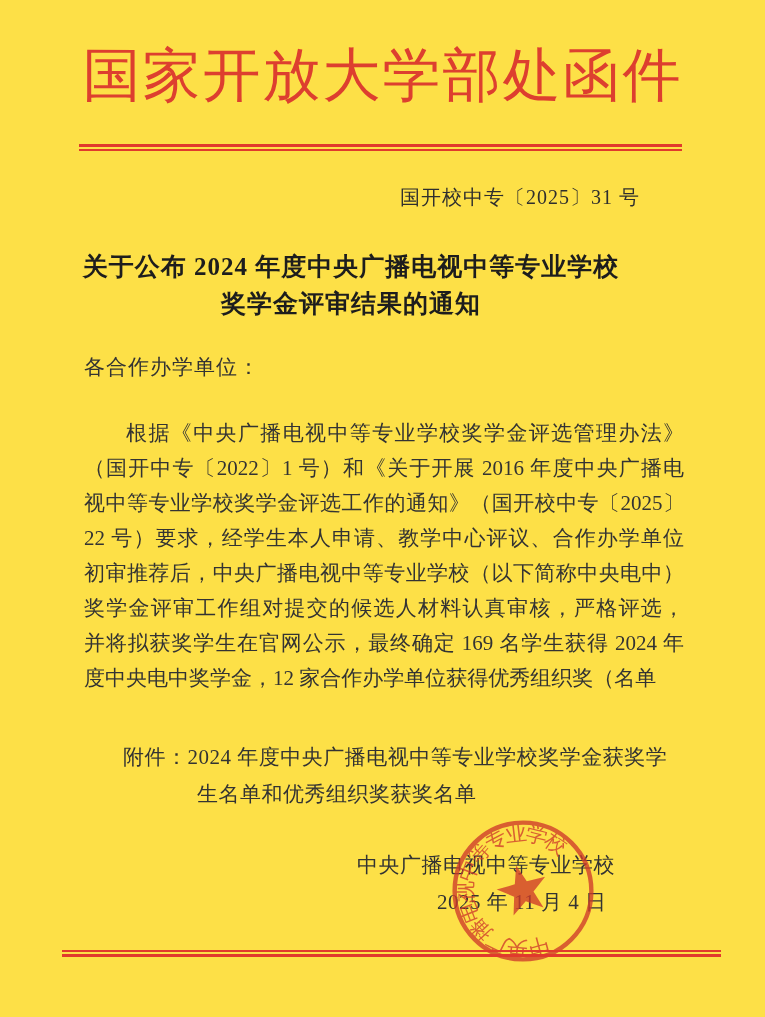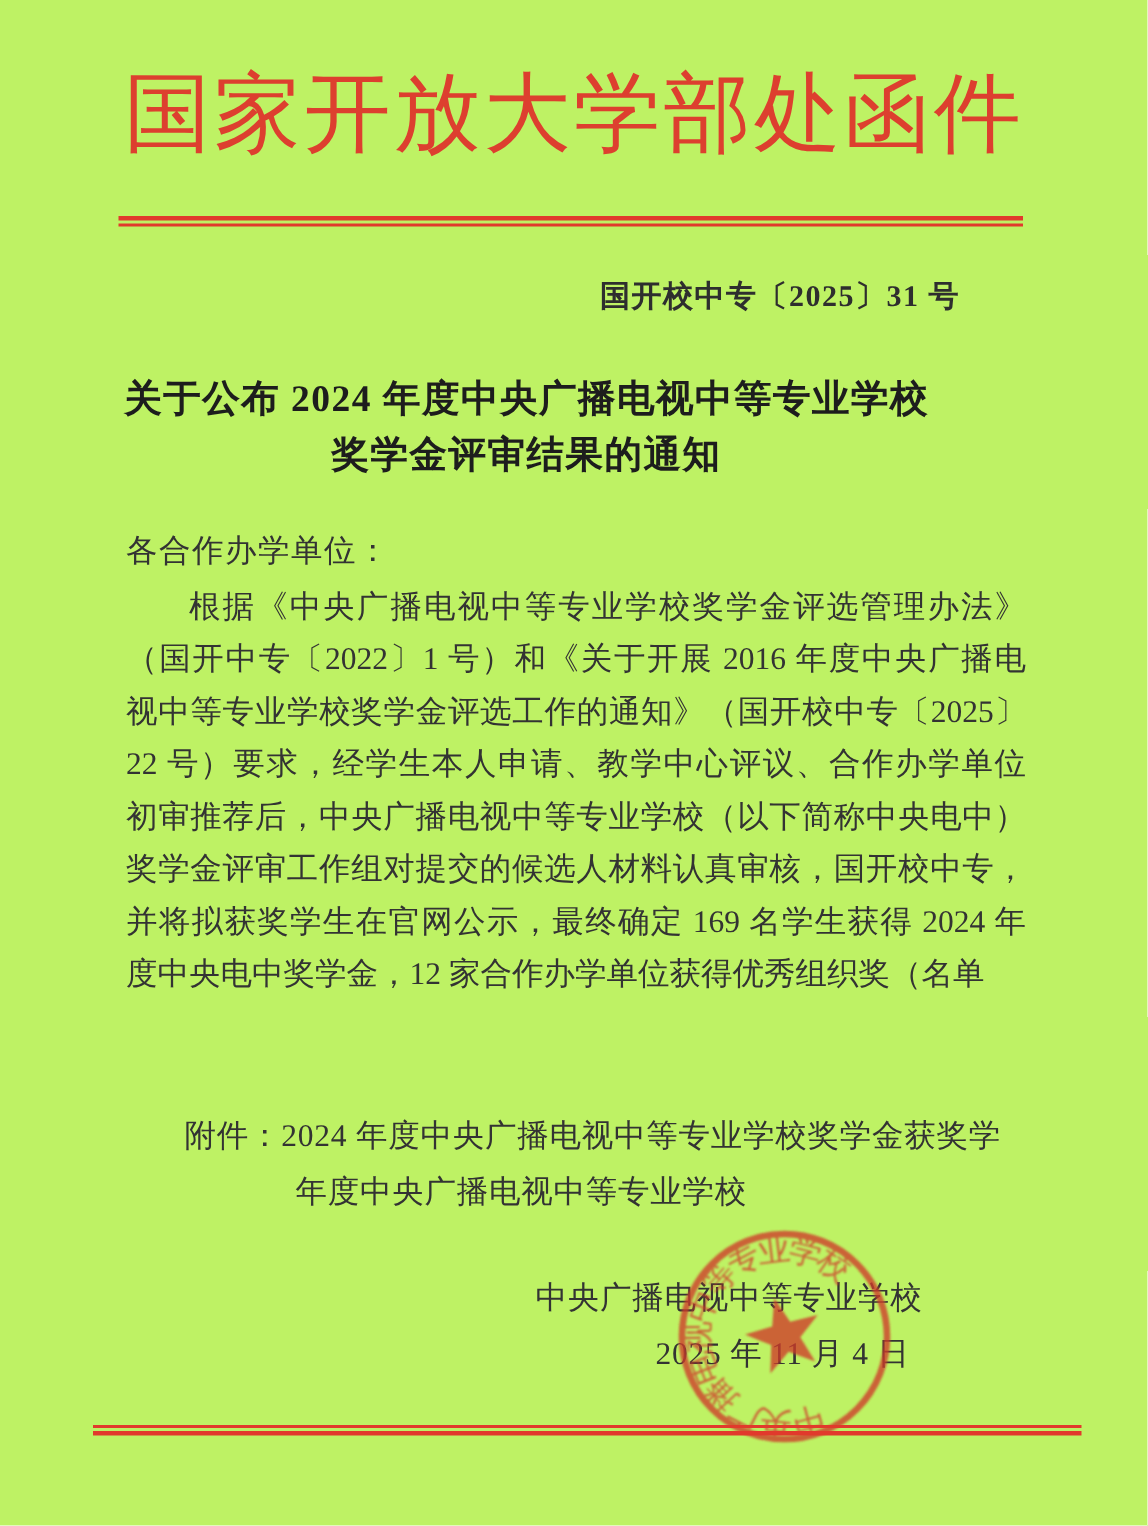--- a/index.html
+++ b/index.html
@@ -1,19 +1,19 @@
 <!DOCTYPE html>
 <html><head>
 <meta charset="utf-8">
 <style>
   html,body{margin:0;padding:0;background:#ffffff;}
   .page{
     position:relative;
     width:765px;height:1017px;
-    background:#bef264;
+    background:#fde047;
     overflow:hidden;
     font-family:"Liberation Serif","DejaVu Serif",serif;
     color:#333;
   }
   
   .letterhead{
     position:absolute;top:40px;left:0;width:765px;
     text-align:center;
     font-size:58px;line-height:72px;
     letter-spacing:2px;
@@ -28,21 +28,21 @@
   .rule-top .b2{height:2px;}
   .rule-bottom{left:62px;top:950px;width:659px;}
   .rule-bottom .b1{height:2px;}
   .rule-bottom .gap{height:2px;}
   .rule-bottom .b2{height:3px;}
   .gap{background:transparent;}
 
   .doc-number{
     position:absolute;top:184px;left:400px;
     font-size:20px;color:#2e2e2e;
-    white-space:nowrap;letter-spacing:1px;font-weight:bold;
+    white-space:nowrap;letter-spacing:1px;
   }
   .doc-title{
     position:absolute;top:248px;left:0;width:702px;
     text-align:center;
     font-size:25px;font-weight:bold;color:#1d1d1d;
     line-height:37px;
     letter-spacing:1px;
   }
   .salutation{
     position:absolute;top:352px;left:84px;width:600px;
@@ -51,21 +51,21 @@
   .body-lines{
     position:absolute;top:387px;left:84px;width:600px;
     font-size:21px;color:#333;
   }
   .body-line{
     height:35px;line-height:35px;
     text-align:justify;text-align-last:justify;
     text-justify:inter-character;
     white-space:nowrap;
   }
-  .body-line:first-child{text-indent:2em;}
+  .body-line:first-child{text-indent:2em;margin-top:29px;}
   .body-line:last-child{text-align-last:left;white-space:normal;}
   .attachment-line1{
     position:absolute;top:743px;left:123px;
     font-size:21px;color:#333;white-space:nowrap;letter-spacing:0.5px;
   }
   .attachment-line2{
     position:absolute;top:780px;left:197px;
     font-size:21px;color:#333;white-space:nowrap;letter-spacing:0.5px;
   }
   .signature-org{
@@ -108,27 +108,27 @@
   </div>
 
   <div class="salutation">各合作办学单位：</div>
 
   <div class="body-lines" id="body-lines">
       <div class="body-line">根据《中央广播电视中等专业学校奖学金评选管理办法》</div>
       <div class="body-line">（国开中专〔2022〕1 号）和《关于开展 2016 年度中央广播电</div>
       <div class="body-line">视中等专业学校奖学金评选工作的通知》（国开校中专〔2025〕</div>
       <div class="body-line">22 号）要求，经学生本人申请、教学中心评议、合作办学单位</div>
       <div class="body-line">初审推荐后，中央广播电视中等专业学校（以下简称中央电中）</div>
-      <div class="body-line">奖学金评审工作组对提交的候选人材料认真审核，国开校中专，</div>
+      <div class="body-line">奖学金评审工作组对提交的候选人材料认真审核，严格评选，</div>
       <div class="body-line">并将拟获奖学生在官网公示，最终确定 169 名学生获得 2024 年</div>
       <div class="body-line">度中央电中奖学金，12 家合作办学单位获得优秀组织奖（名单</div>
     </div>
 
   <div class="attachment-line1">附件：2024 年度中央广播电视中等专业学校奖学金获奖学</div>
-  <div class="attachment-line2">年度中央广播电视中等专业学校</div>
+  <div class="attachment-line2">生名单和优秀组织奖获奖名单</div>
 
   <div class="signature-org">中央广播电视中等专业学校</div>
   <div class="signature-date">2025 年 11 月 4 日</div>
 
   <svg class="seal" viewBox="0 0 170 170">
     <defs>
       <filter id="sealblur" x="-10%" y="-10%" width="120%" height="120%">
         <feGaussianBlur stdDeviation="0.6"></feGaussianBlur>
       </filter>
     </defs>

